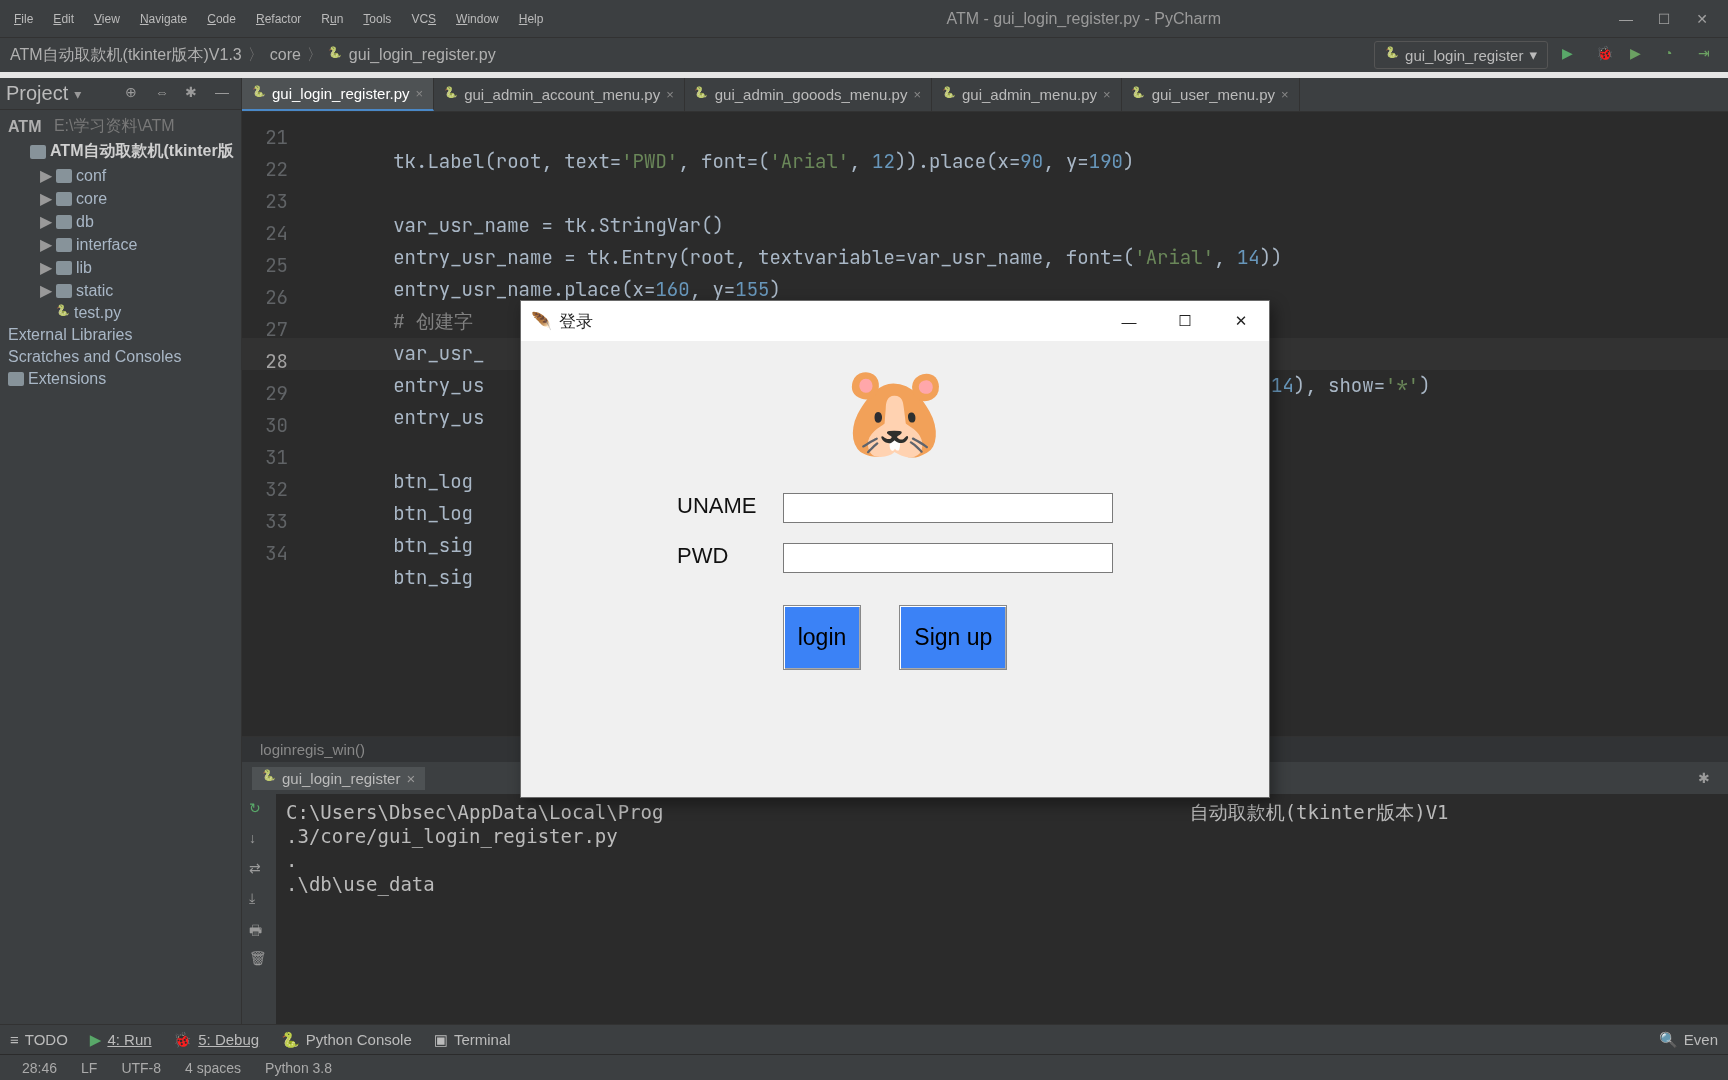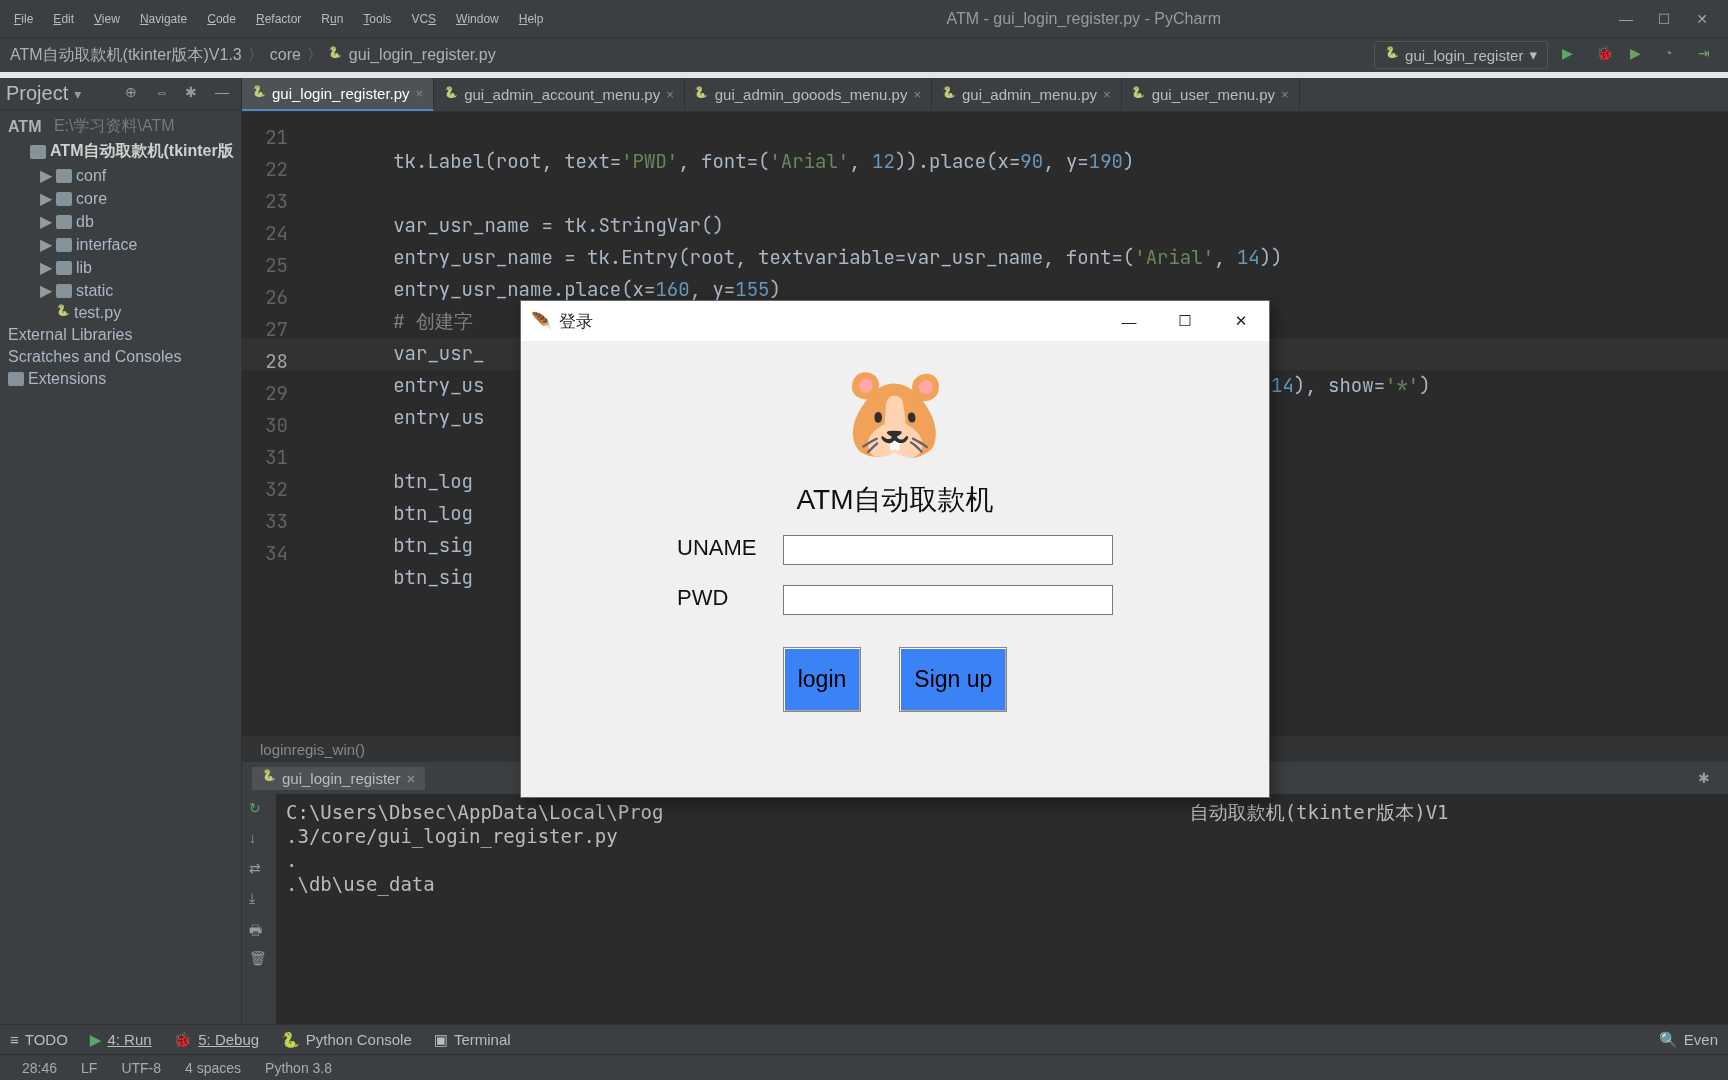--- a/index.html
+++ b/index.html
@@ -331,21 +331,20 @@
     <span class="feather">🪶</span>
     <span>登录</span>
     <div class="tk-wbtns">
       <span class="tk-wbtn">—</span>
       <span class="tk-wbtn">☐</span>
       <span class="tk-wbtn">✕</span>
     </div>
   </div>
   <div class="tk-body">
     <div class="tk-img">🐹</div>
-    <div class="tk-heading">ATM自动取款机</div>
     <div class="tk-form">
       <div class="tk-row">
         <label>UNAME</label>
         <input type="text" style="">
       </div>
       <div class="tk-row">
         <label>PWD</label>
         <input type="password" style="">
       </div>
     </div>

